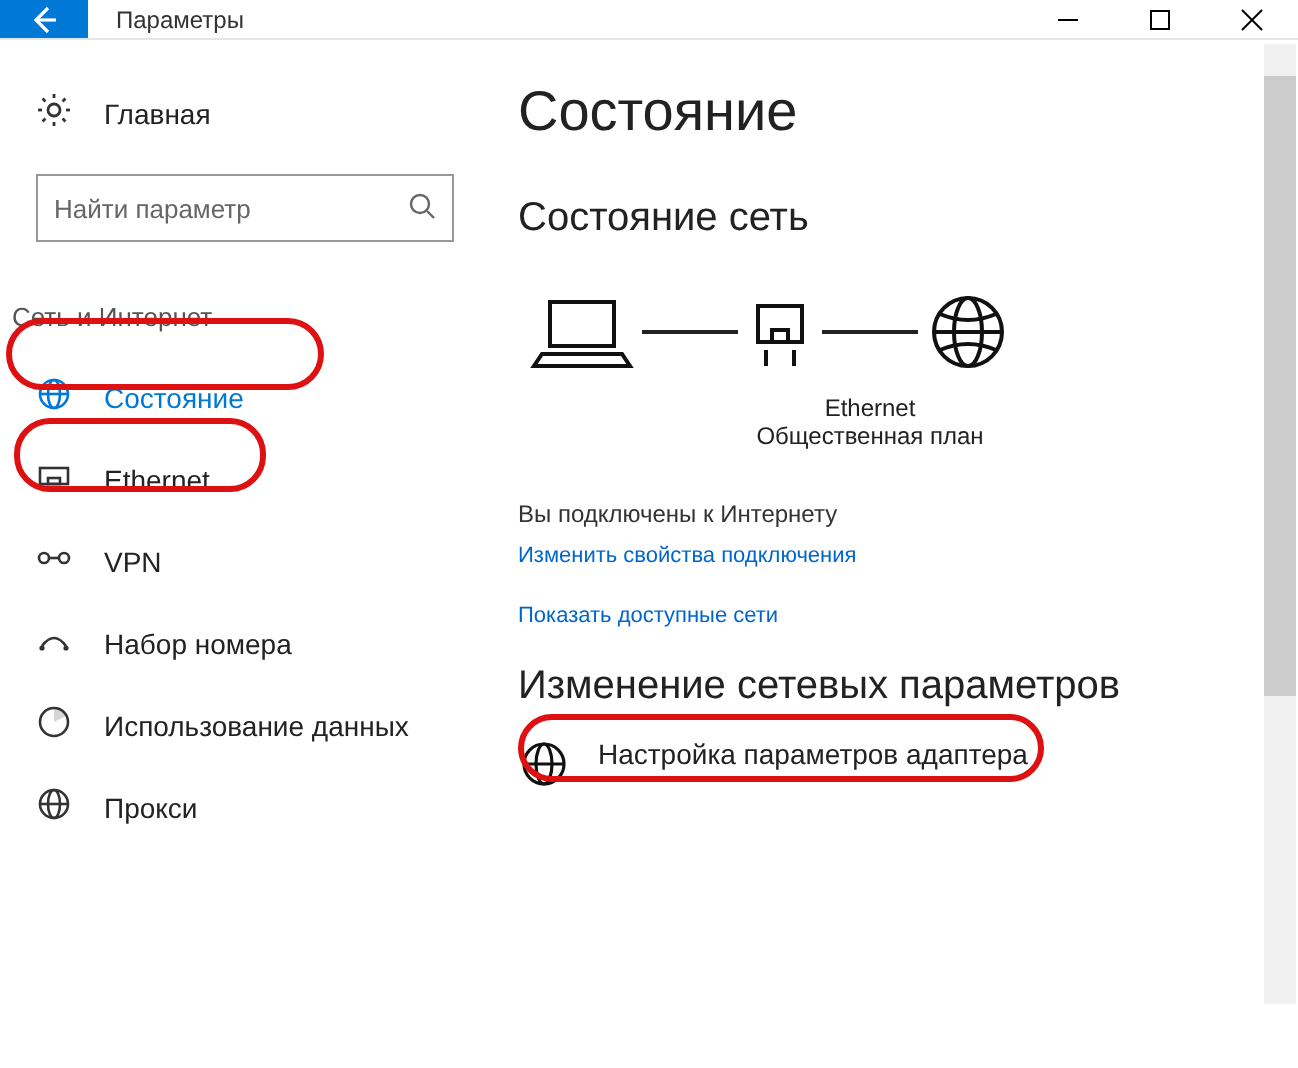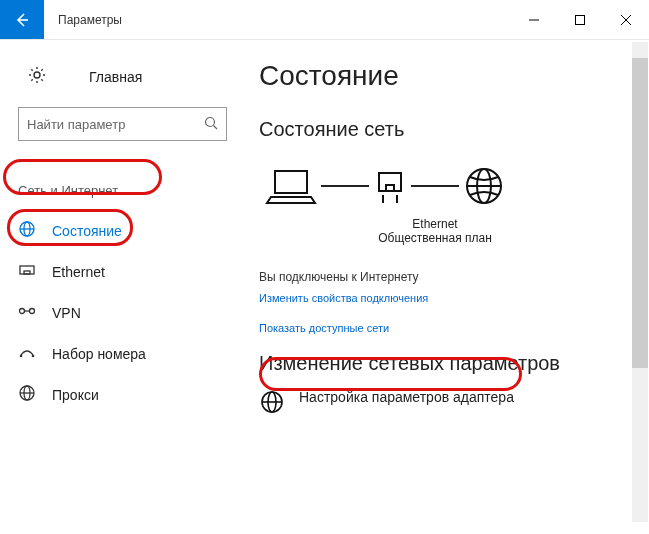--- a/index.html
+++ b/index.html
@@ -1,29 +1,29 @@
 <!DOCTYPE html>
 <html><head>
 <meta charset="utf-8">
 <style>
 * { margin:0; padding:0; box-sizing:border-box; }
 body { font-family:"Segoe UI",Arial,sans-serif; font-size:14px; color:#222; background:#fff; width:649px; height:534px; overflow:hidden; position:relative; }
-.titlebar { height:40px; display:flex; align-items:stretch; border-bottom:1px solid #e6e6e6;text-align:center; }
+.titlebar { height:20px; display:flex; align-items:stretch; border-bottom:1px solid #e6e6e6;text-align:center; }
 .back { width:44px; background:#0078d7; color:#fff; display:flex; align-items:center; justify-content:center; font-size:18px; }
 .titlebar-title { flex:1; display:flex; align-items:center; padding-left:14px; font-size:12px; color:#333; }
 .winbtn { width:46px; display:flex; align-items:center; justify-content:center; font-size:12px; color:#333; }
 .winbtn.close { font-size:14px; }
 .content { display:flex; height:calc(100% - 32px); }
 .sidebar { width:245px; padding:18px 0 0 0; }
-.home { display:flex; align-items:center; padding:8px 28px; margin-bottom:12px;gap:27px; }
+.home { display:flex; align-items:center; padding:8px 18px; margin-bottom:12px; }
 .home .icon { width:20px; margin-right:14px; color:#333;}
 .home .label { font-size:14px;}
-.search { margin:0 18px 36px 18px; border:1px solid #999; height:32px; display:flex; align-items:center; padding:16px 8px; color:#666; }
+.search { margin:0 18px 24px 18px; border:1px solid #999; height:32px; display:flex; align-items:center; padding:16px 8px; color:#666; }
 .search span:first-child { flex:1; font-size:13px;}
-.category { padding:6px 18px; font-size:13px; color:#555; margin-bottom:6px; }
+.category { padding:6px 6px; font-size:13px; color:#555; margin-bottom:6px; }
 .nav-item { display:flex; align-items:center; padding:10px 18px; font-size:14px; cursor:pointer;}
 .nav-item .icon { width:20px; margin-right:14px; position:relative;}
 .nav-item.active { color:#0078d7;}
 .main { flex:1; padding:20px 0 0 14px; position:relative; overflow:hidden;}
 .h1 { font-size:28px; font-weight:300; margin-bottom:26px;}
 .h2 { font-size:20px; font-weight:400; margin-bottom:24px;}
 .h3 { font-size:20px; font-weight:400; margin-bottom:10px;}
 .diagram { display:flex; align-items:center; justify-content:flex-start; margin-bottom:10px; padding-left:6px;}
 .d-line { width:48px; height:2px; background:#222; margin:0 4px;}
 .d-laptop svg, .d-router svg, .d-globe svg { display:block;}
@@ -138,20 +138,29 @@
             <circle cx="3" cy="13" r="1.3" fill="#333"></circle>
             <circle cx="15" cy="13" r="1.3" fill="#333"></circle>
           </svg>
       </span>
       <span>Набор номера</span>
     </div>
     <div class="nav-item">
       <span class="icon">
         <svg width="18" height="18" viewBox="0 0 18 18">
             <circle cx="9" cy="9" r="7" stroke="#333" fill="none" stroke-width="1.3"></circle>
+            <path d="M9 9 L9 2 A7 7 0 0 1 15 6 Z" fill="#333" opacity="0.2"></path>
+          </svg>
+      </span>
+      <span>Использование данных</span>
+    </div>
+    <div class="nav-item">
+      <span class="icon">
+        <svg width="18" height="18" viewBox="0 0 18 18">
+            <circle cx="9" cy="9" r="7" stroke="#333" fill="none" stroke-width="1.3"></circle>
             <ellipse cx="9" cy="9" rx="3" ry="7" stroke="#333" fill="none" stroke-width="1.3"></ellipse>
             <line x1="2" y1="9" x2="16" y2="9" stroke="#333" stroke-width="1.3"></line>
           </svg>
       </span>
       <span>Прокси</span>
     </div>
   </div>
 
   <div class="main">
     <div class="h1">Состояние</div>

